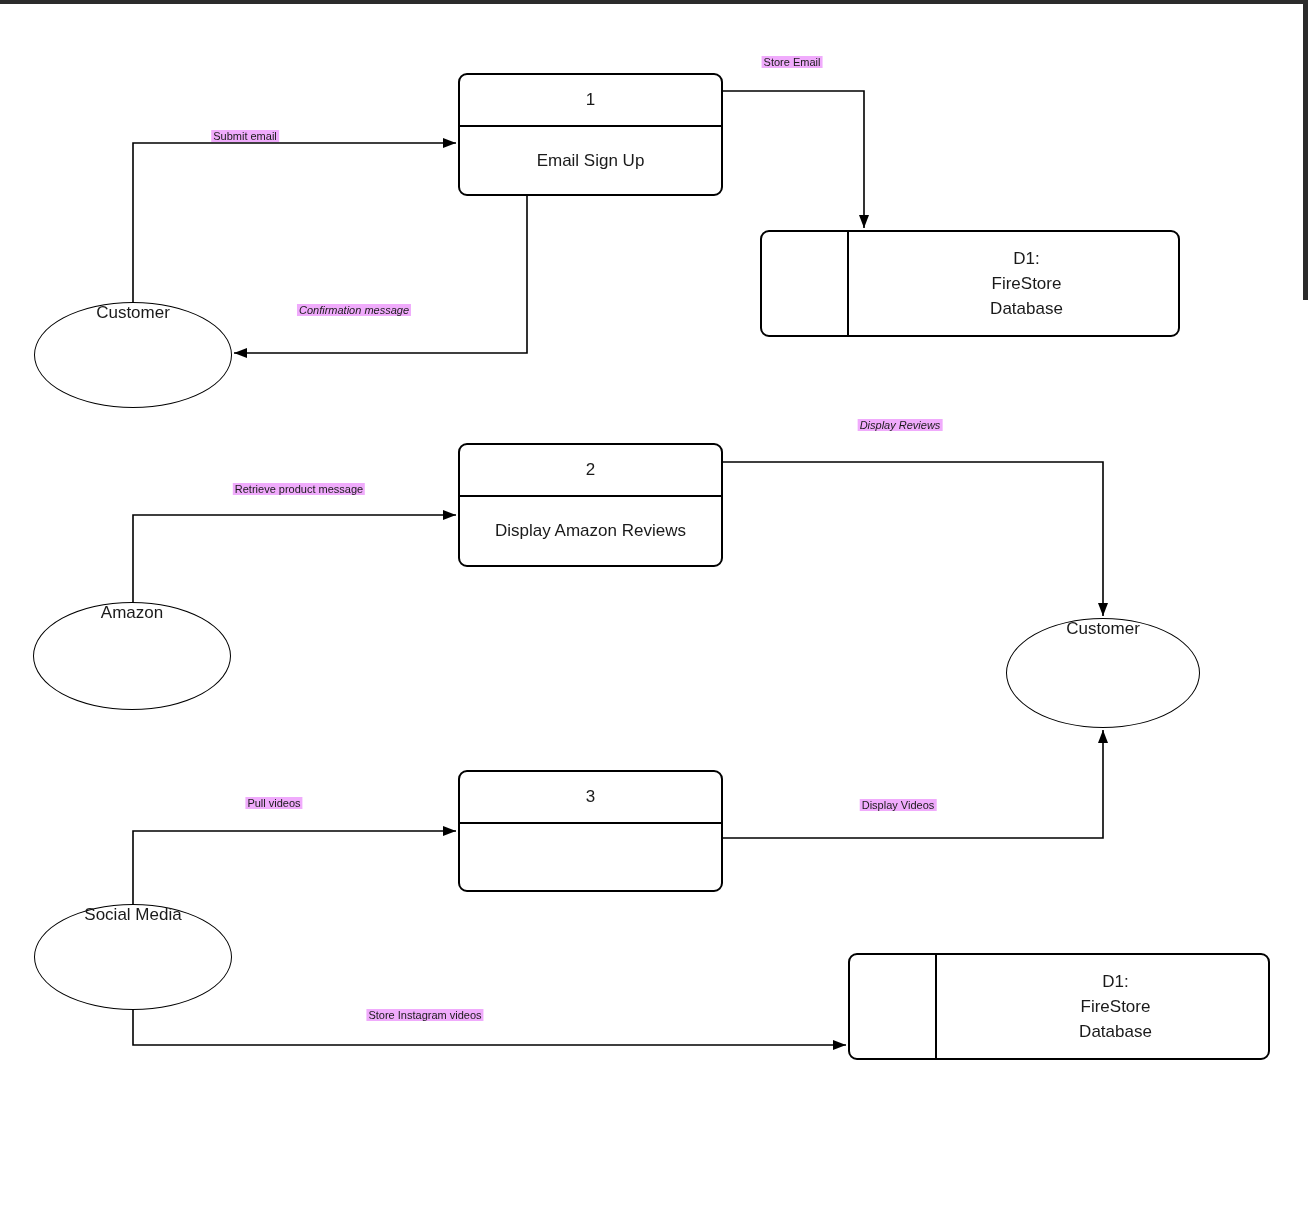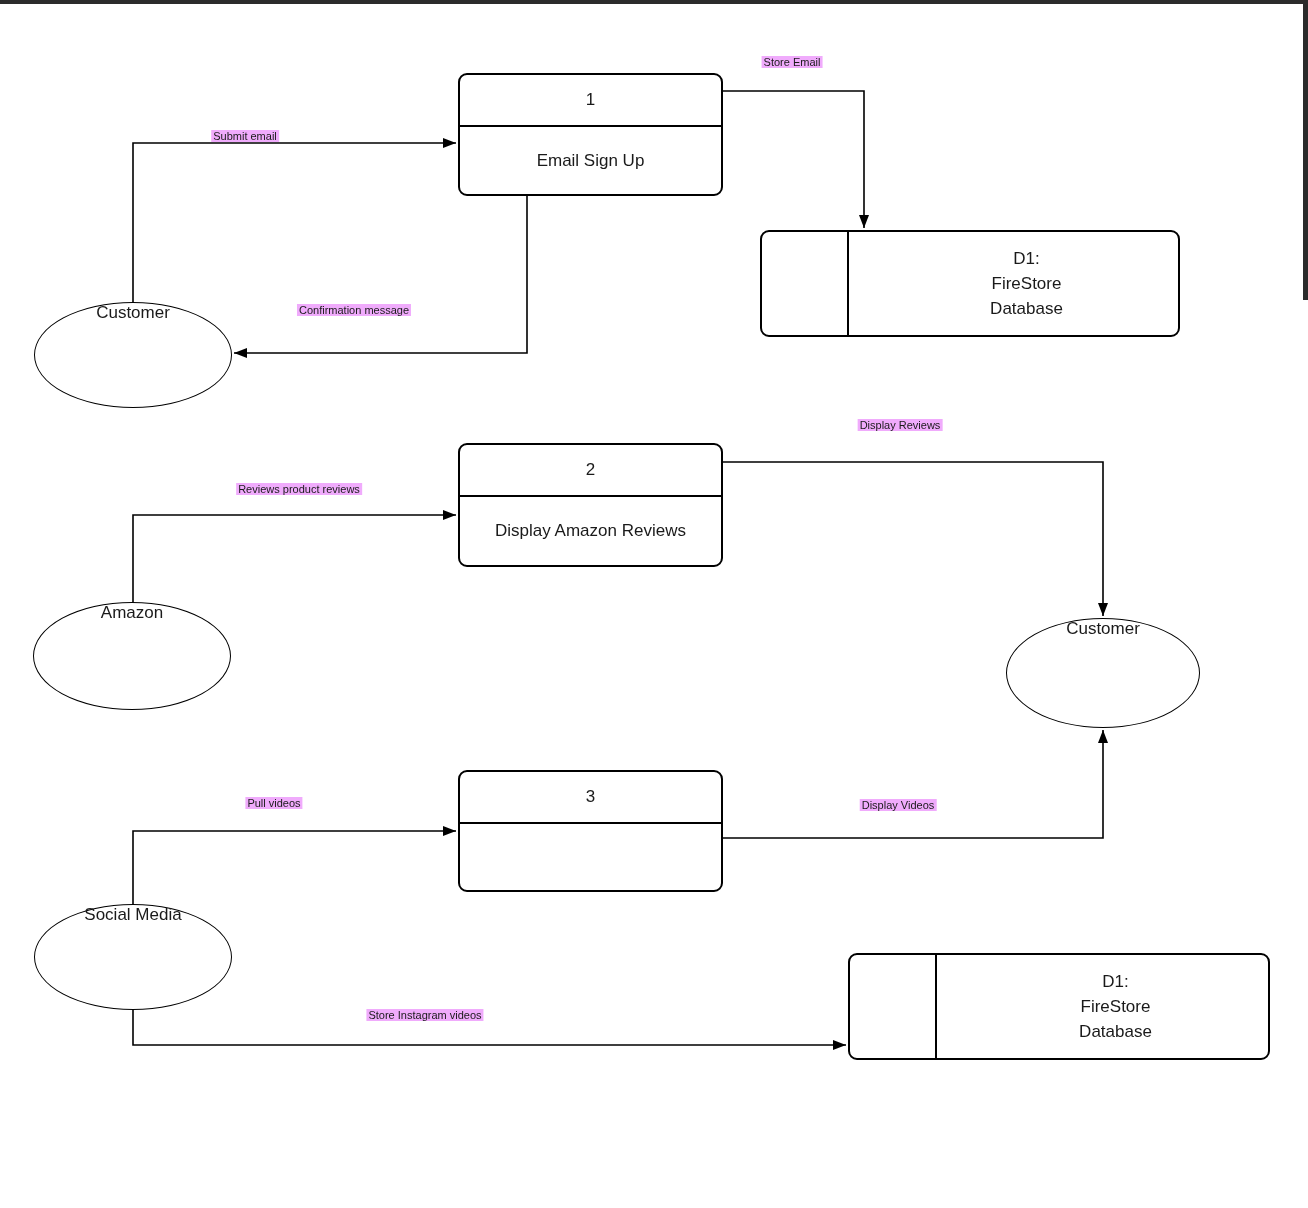--- a/index.html
+++ b/index.html
@@ -110,20 +110,20 @@
     <div class="key"></div>
     <div class="txt">
       <div>D1:</div>
       <div>FireStore</div>
       <div>Database</div>
     </div>
   </div>
 
   <div class="flowlabel" style="left:245px;top:116px;margin-top:20px;">Submit email</div>
   <div class="flowlabel" style="left:792px;top:62px;">Store Email</div>
-  <div class="flowlabel" style="left:354px;top:310px;">Confirmation message</div>
-  <div class="flowlabel" style="left:299px;top:489px;">Reviews product reviews</div>
-  <div class="flowlabel" style="left:900px;top:425px;">Display Reviews</div>
+  <div class="flowlabel" style="left:354px;top:310px;font-style:italic;">Confirmation message</div>
+  <div class="flowlabel" style="left:299px;top:489px;">Retrieve product message</div>
+  <div class="flowlabel" style="left:900px;top:425px;font-style:italic;">Display Reviews</div>
   <div class="flowlabel" style="left:274px;top:803px;">Pull videos</div>
   <div class="flowlabel" style="left:898px;top:805px;">Display Videos</div>
   <div class="flowlabel" style="left:425px;top:1015px;">Store Instagram videos</div>
 
 </div>
 
 </body></html>

